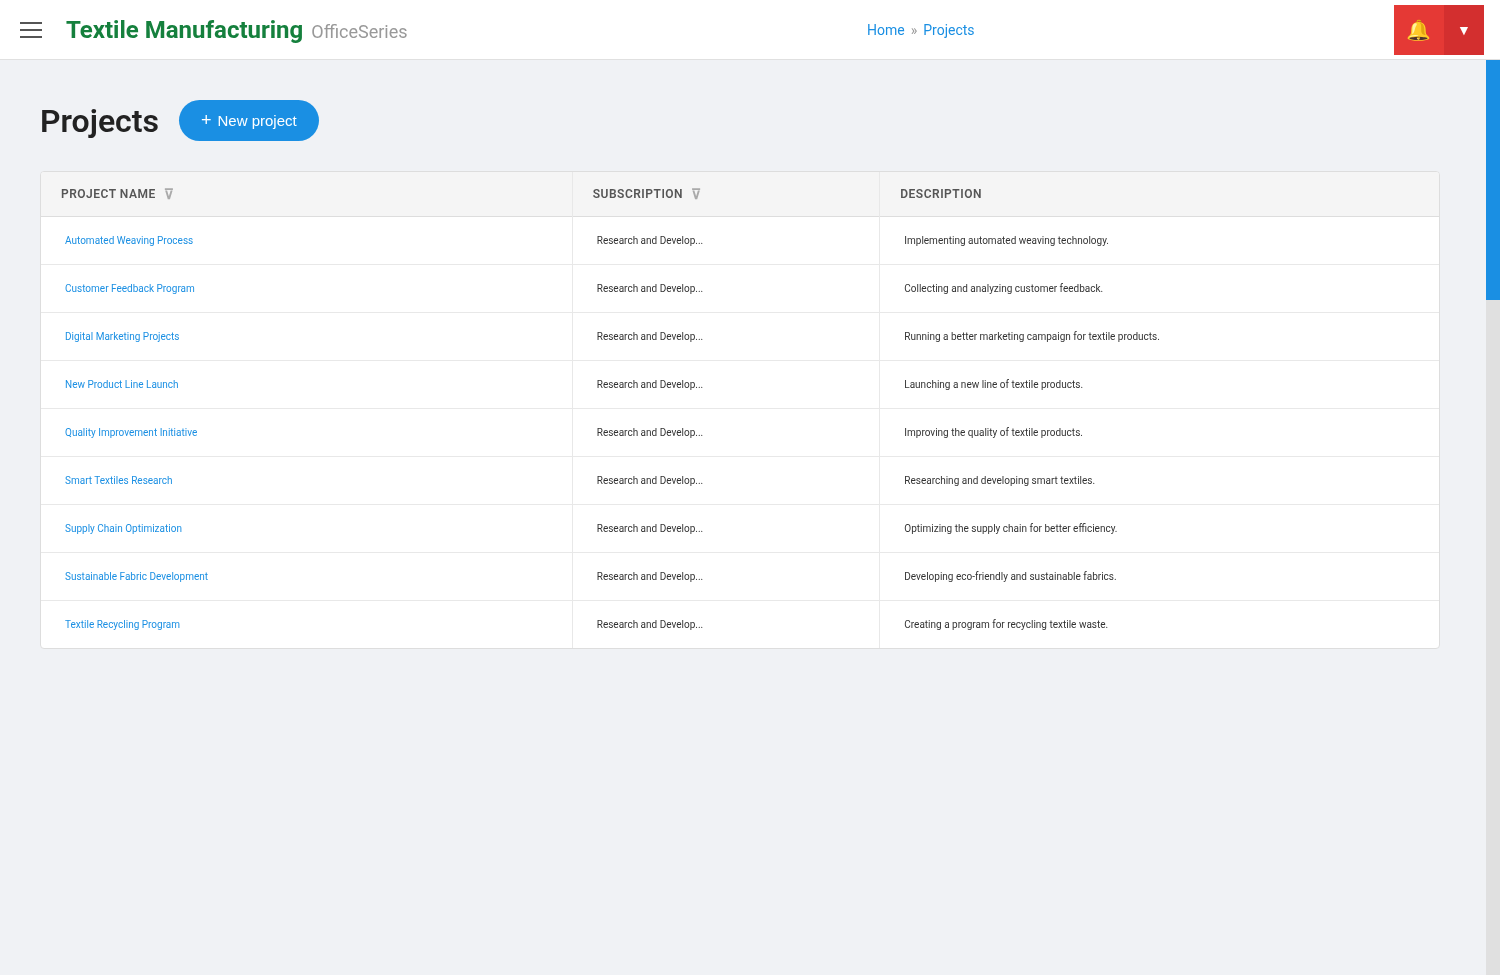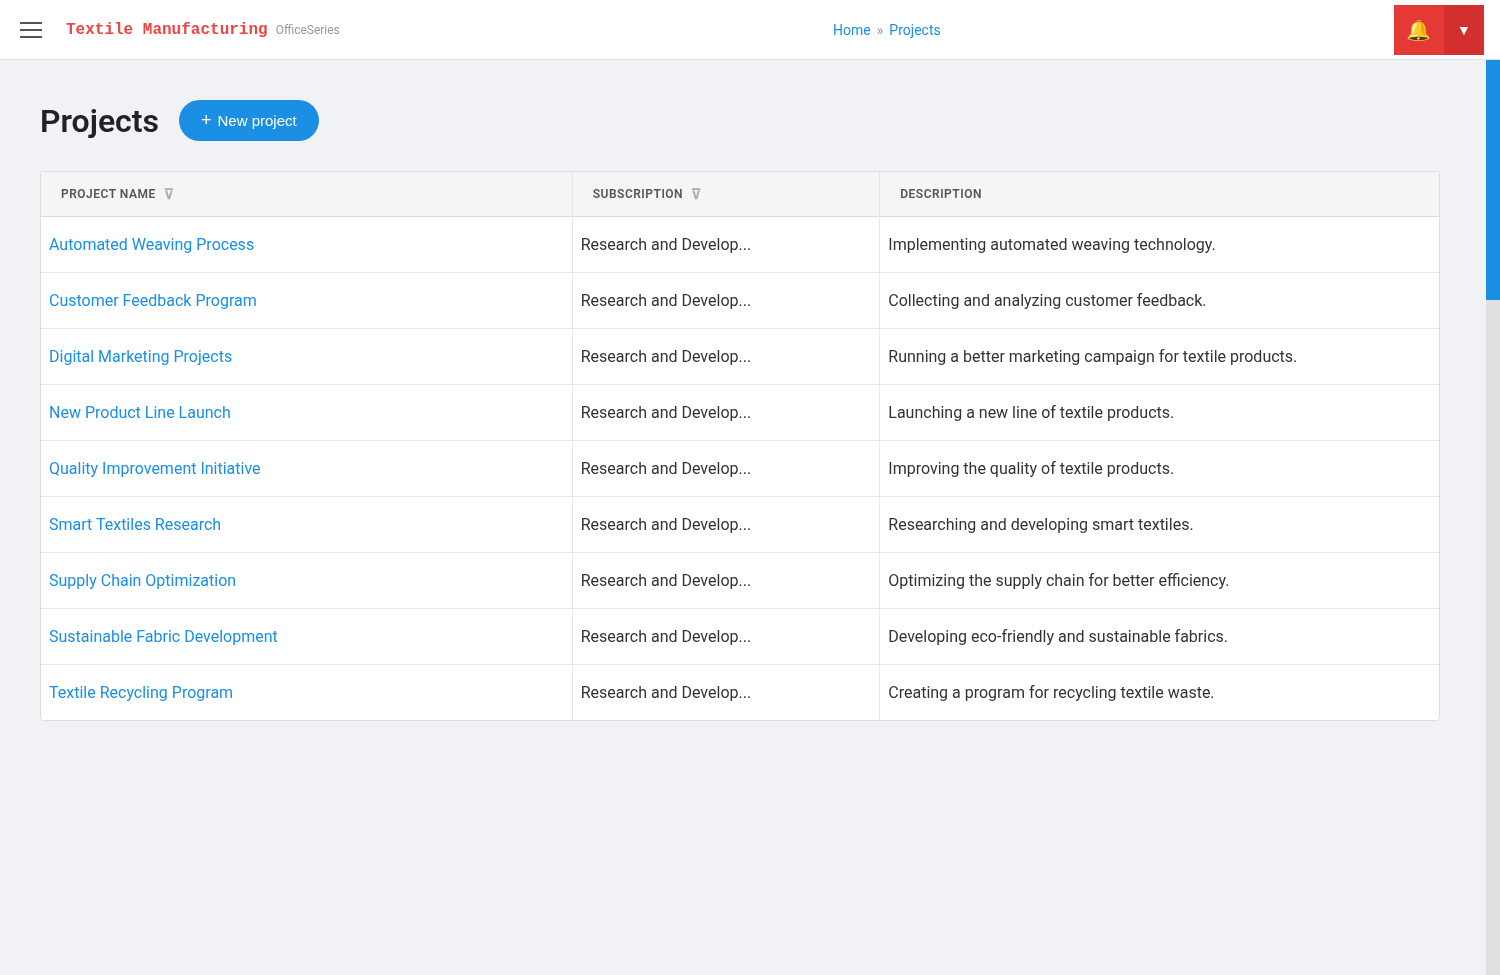--- a/index.html
+++ b/index.html
@@ -45,29 +45,28 @@
     }
 
     .header-brand {
       display: flex;
       align-items: baseline;
       gap: 8px;
       margin-right: 40px;
     }
 
     .brand-title {
-      color: #ef4444;
-      font-size: 16px;
+      color: #15803d;
+      font-size: 24px;
       font-weight: 700;
-      font-family: Liberation Mono, monospace;
     }
 
     .brand-subtitle {
       color: #999;
-      font-size: 12px;
+      font-size: 18px;
       font-weight: 400;
     }
 
     .header-nav {
       display: flex;
       align-items: center;
       gap: 6px;
       flex: 1;
       justify-content: center;
     }
@@ -197,22 +196,22 @@
 
     tbody tr {
       border-bottom: 1px solid #e8e8e8;
     }
 
     tbody tr:last-child {
       border-bottom: none;
     }
 
     tbody td {
-      padding: 18px 8px;
-      font-size: 16px;
+      padding: 18px 24px;
+      font-size: 10px;
       color: #333;
       vertical-align: middle;
     }
 
     .project-name-link {
       color: #1a8fe3;
       cursor: pointer;
       text-decoration: none;
     }
 

